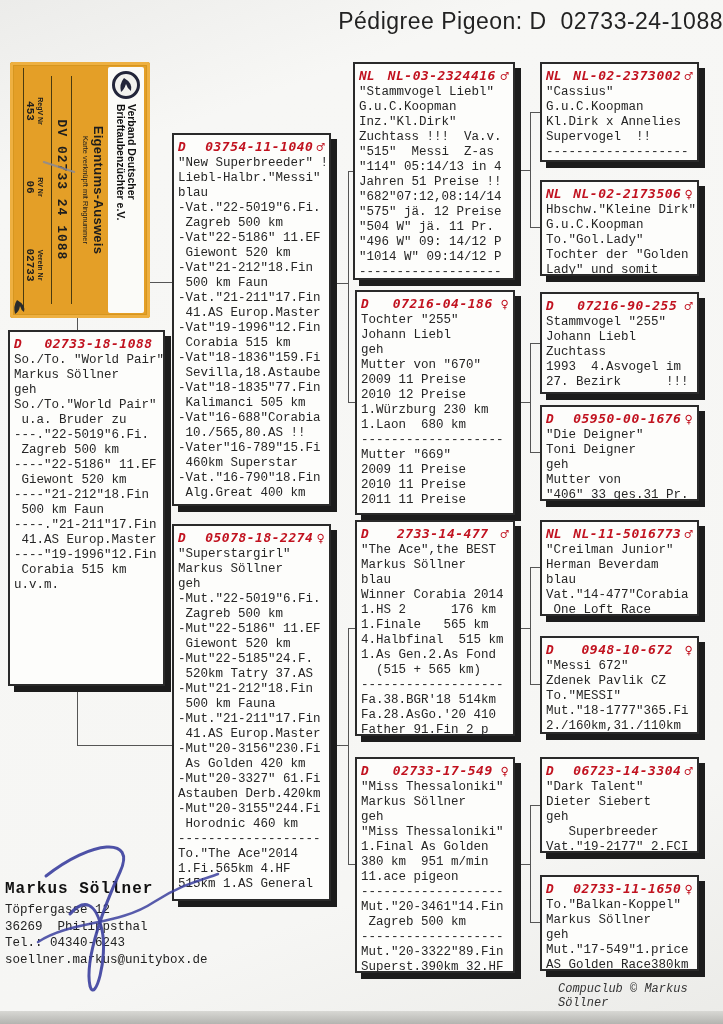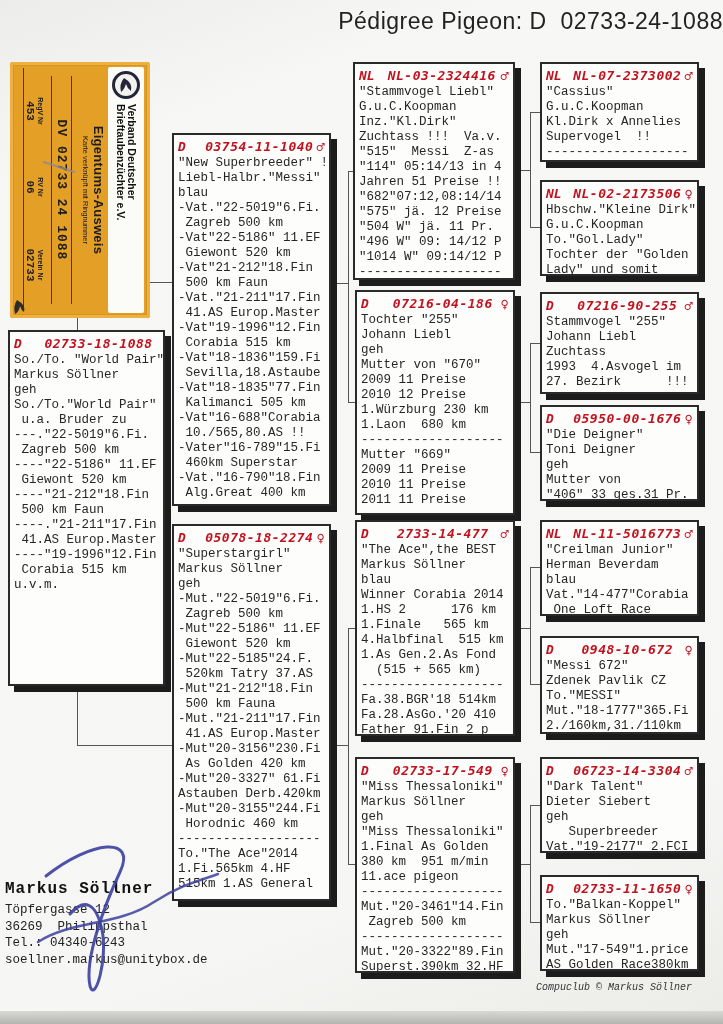--- a/index.html
+++ b/index.html
@@ -49,22 +49,22 @@
         transform:rotate(18deg);border-radius:2px;opacity:.85;}
   
   #contact{position:absolute;left:5px;top:880px;color:#222;}
   #contact .name{font-family:"Liberation Mono",monospace;font-weight:bold;font-size:16px;
         letter-spacing:1px;color:#111;}
   #contact .lines{font-family:"Liberation Mono",monospace;font-size:12.5px;line-height:16.5px;
         white-space:pre;margin-top:4px;}
   
   #signature{position:absolute;left:32px;top:838px;z-index:5;pointer-events:none;}
   
-  #credit{position:absolute;left:536px;top:982px;font-family:"Liberation Mono",monospace;
-        font-style:italic;font-size:10px;color:#333;}
+  #credit{position:absolute;left:558px;top:982px;font-family:"Liberation Mono",monospace;
+        font-style:italic;font-size:12px;color:#333;}
 </style>
 </head>
 <body>
 
 <div id="page">
 
   <div class="title">Pédigree Pigeon: D  02733-24-1088</div>
 
   <div id="card">
     <div id="card-inner">
@@ -299,21 +299,21 @@
 Mut."20-3461"14.Fin
  Zagreb 500 km
 -------------------
 Mut."20-3322"89.Fin
 Superst.390km 32.HF</div>
   </div>
 
   <div class="pbox" style="left:540px;top:62px;width:159px;height:100px;">
     <div class="pbox-head">
       <span class="country">NL</span>
-        <span class="ring">NL-07-2373002</span>
+        <span class="ring">NL-02-2373002</span>
         <span class="sex">♂</span>
     </div>
     <div class="pbox-body">"Cassius"
 G.u.C.Koopman
 Kl.Dirk x Annelies
 Supervogel  !!
 -------------------</div>
   </div>
 
   <div class="pbox" style="left:540px;top:180px;width:159px;height:96px;">

